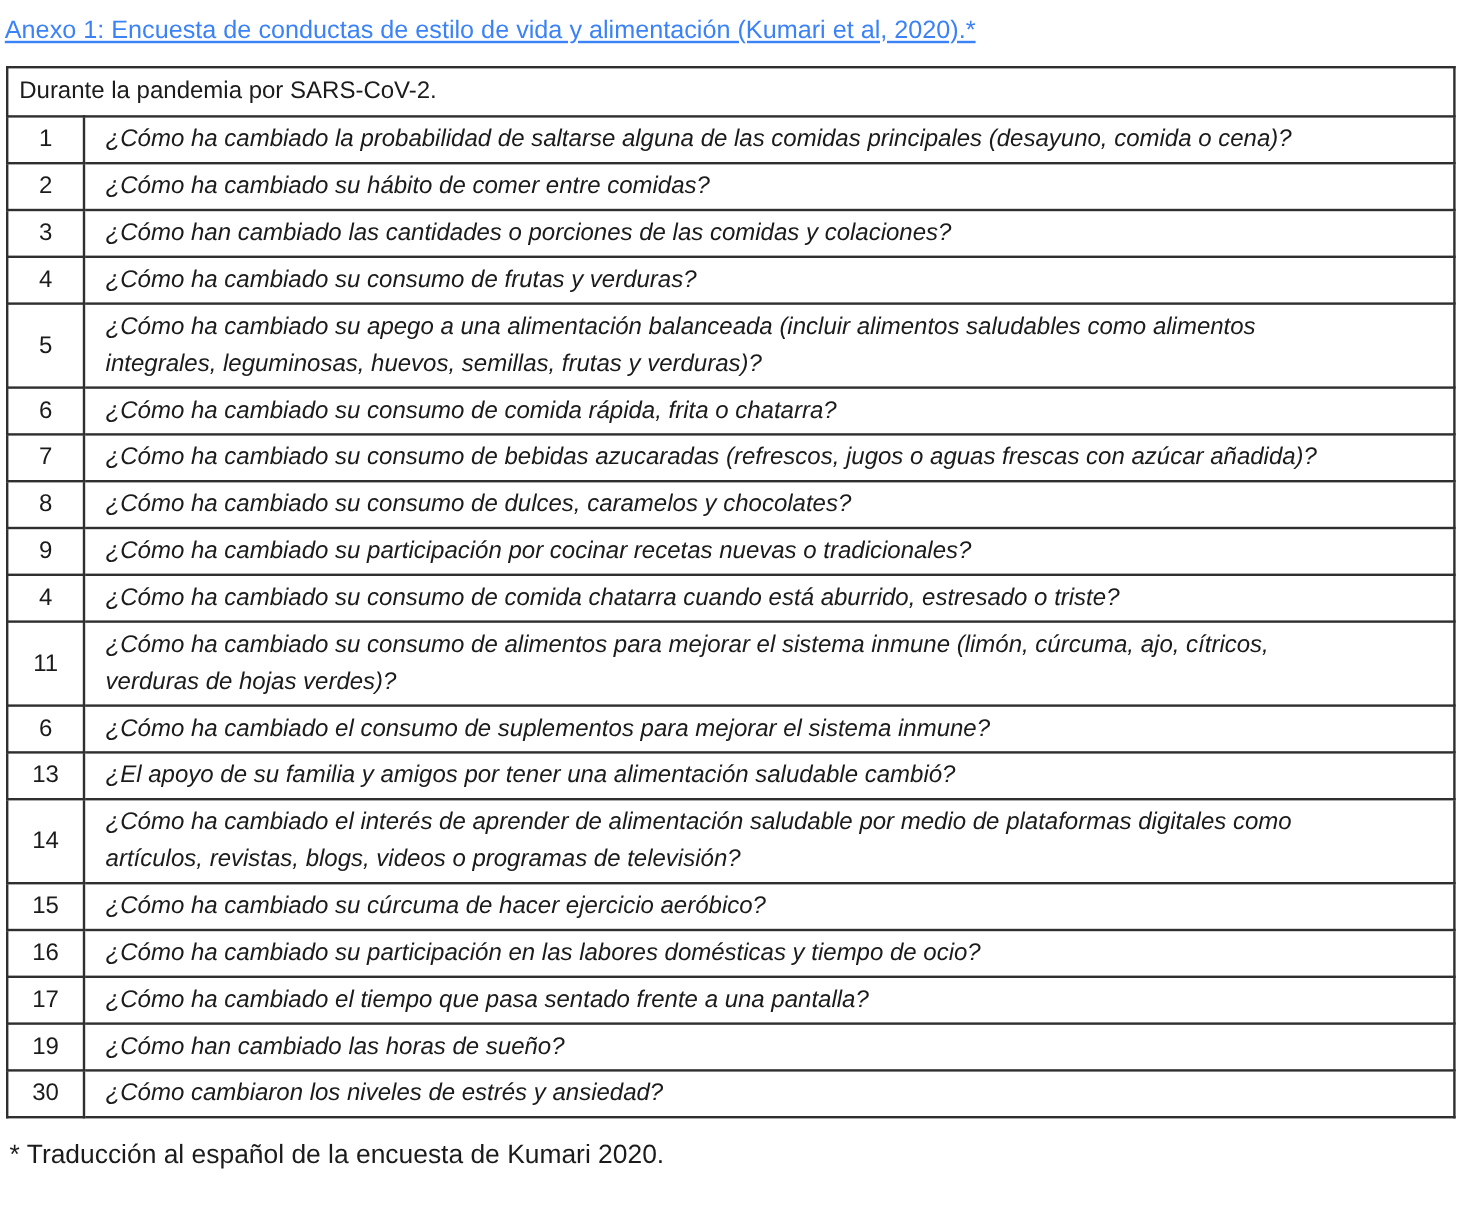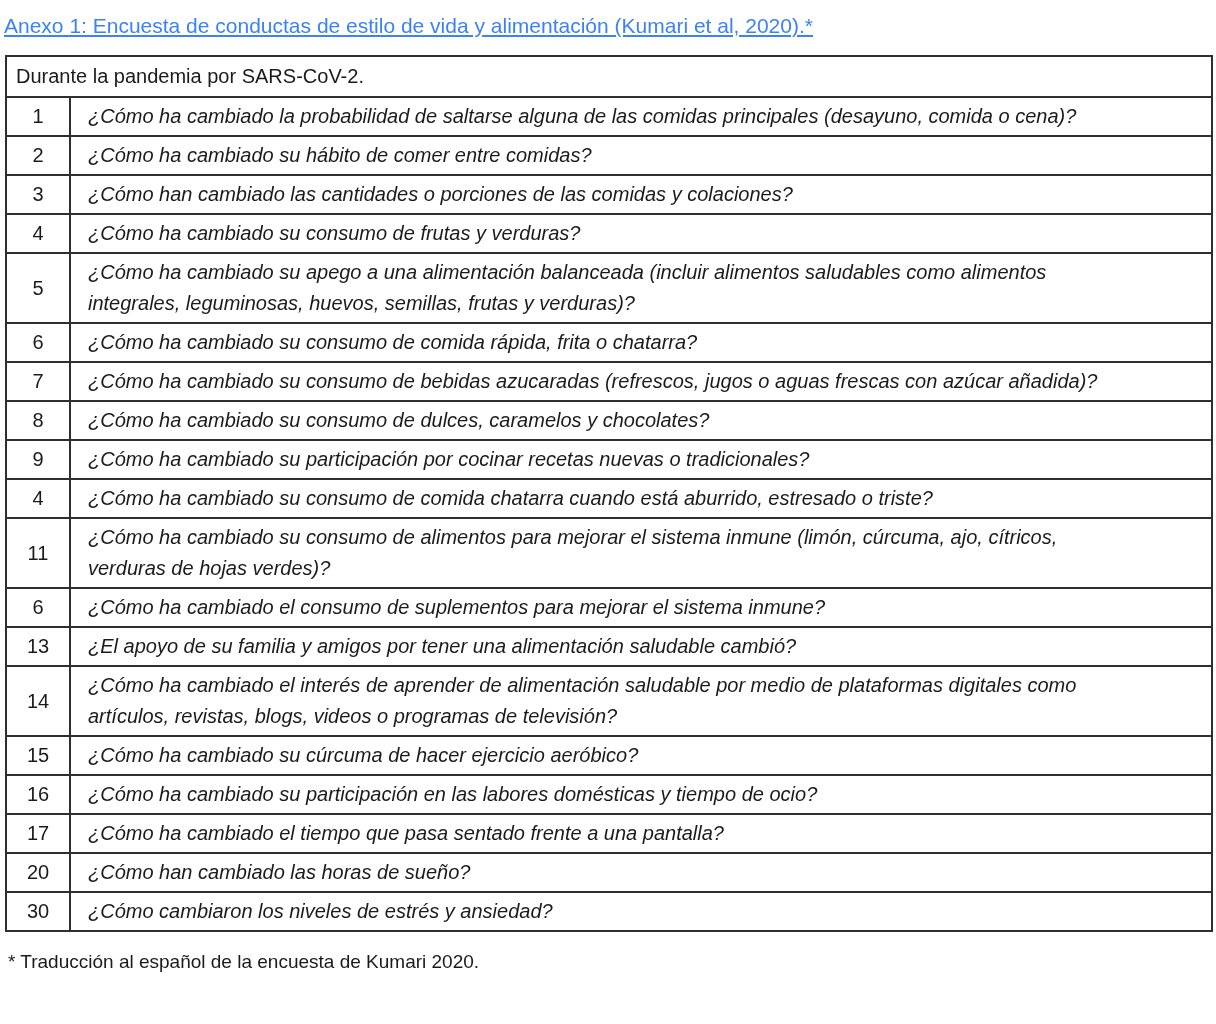--- a/index.html
+++ b/index.html
@@ -52,21 +52,21 @@
   td.q-cell {
     font-size: 20px;
     line-height: 31px;
     padding: 3px 16px 3px 17px;
     white-space: pre-line;
     border-left-width: 1.5px;
     font-style: italic;
   }
   .footnote {
     margin: 18px 0 0 8px;
-    font-size: 19px;
+    font-size: 22px;
     line-height: 24px;
   }
 </style>
 </head>
 <body>
 
 <div class="page">
 
   <div class="title">Anexo 1: Encuesta de conductas de estilo de vida y alimentación (Kumari et al, 2020).*</div>
 
@@ -162,21 +162,21 @@
           <td class="num-cell">16</td>
           <td class="q-cell">¿Cómo ha cambiado su participación en las labores domésticas y tiempo de ocio?</td>
         </tr>
 
         <tr>
           <td class="num-cell">17</td>
           <td class="q-cell">¿Cómo ha cambiado el tiempo que pasa sentado frente a una pantalla?</td>
         </tr>
 
         <tr>
-          <td class="num-cell">20</td>
+          <td class="num-cell">19</td>
           <td class="q-cell">¿Cómo han cambiado las horas de sueño?</td>
         </tr>
 
 
         <tr>
           <td class="num-cell">30</td>
           <td class="q-cell">¿Cómo cambiaron los niveles de estrés y ansiedad?</td>
         </tr>
       </tbody>
   </table>

